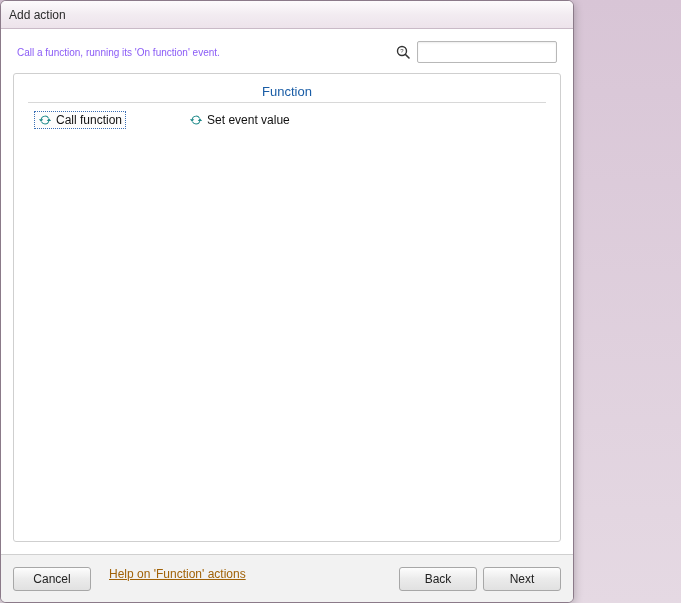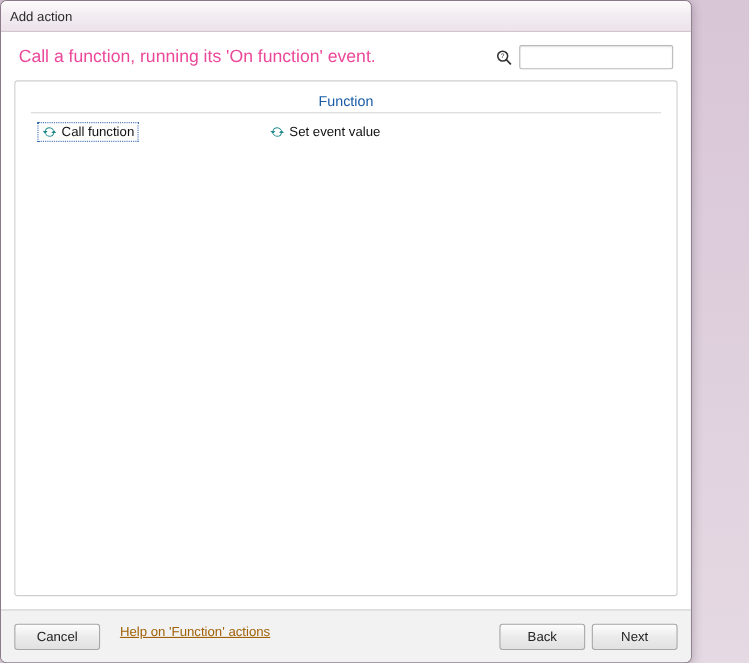--- a/index.html
+++ b/index.html
@@ -5,21 +5,21 @@
     * { box-sizing: border-box; margin: 0; padding: 0; }
     body {
       font-family: 'Segoe UI', Tahoma, sans-serif;
       font-size: 12px;
       background: linear-gradient(to bottom, #d8c5d6 0%, #e5d9e3 100%);
       width: 681px;
       height: 603px;
       overflow: hidden;
     }
     .window {
-      width: 629px;
+      width: 574px;
       height: 603px;
       background: #fff;
       border: 1px solid #8b7a89;
       border-radius: 6px;
       box-shadow: 0 2px 10px rgba(0,0,0,0.25);
       display: flex;
       flex-direction: column;
       overflow: hidden;
     }
     .titlebar {
@@ -40,22 +40,22 @@
       background: #fff;
     }
     .description-row {
       display: flex;
       align-items: center;
       justify-content: space-between;
       margin-bottom: 10px;
       padding: 0 4px;
     }
     .description {
-      color: #ec4899;
-      font-size: 16px;
+      color: #8b5cf6;
+      font-size: 10px;
     }
     .search-wrap {
       display: flex;
       align-items: center;
       gap: 6px;
     }
     .search-icon svg { display: block; }
     .search-input {
       width: 140px;
       height: 22px;
@@ -77,21 +77,21 @@
     .group-header {
       color: #1a5da6;
       font-size: 13px;
       padding-bottom: 3px;
       border-bottom: 1px solid #d8d8d8;
       margin-bottom: 8px;
       text-align: center;
     }
     .items-grid {
       display: flex;
-      gap: 116px;
+      gap: 60px;
       padding-left: 6px;
     }
     .action-item {
       display: inline-flex;
       align-items: center;
       gap: 4px;
       padding: 1px 3px;
       cursor: default;
       font-size: 12px;
       color: #111;

